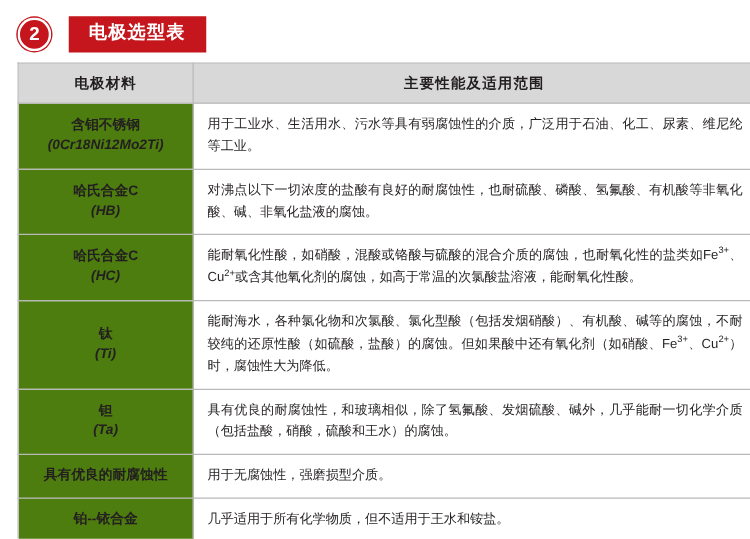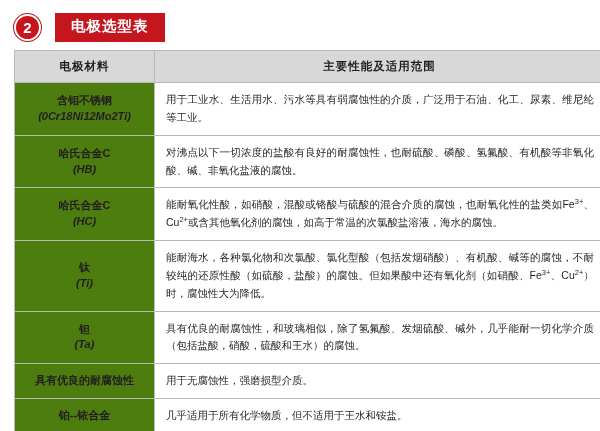--- a/index.html
+++ b/index.html
@@ -140,21 +140,21 @@
           </td>
           <td class="desc">对沸点以下一切浓度的盐酸有良好的耐腐蚀性，也耐硫酸、磷酸、氢氟酸、有机酸等非氧化酸、碱、非氧化盐液的腐蚀。</td>
         </tr>
 
         <tr>
           <td class="mat">
             <span>哈氏合金C</span>
             <span class="mat-line2">(HC)</span>
           </td>
           <td class="desc">
-            <span>能耐氧化性酸，如硝酸，混酸或铬酸与硫酸的混合介质的腐蚀，也耐氧化性的盐类如Fe</span><sup>3+</sup><span>、Cu</span><sup>2+</sup><span>或含其他氧化剂的腐蚀，如高于常温的次氯酸盐溶液，海水的腐蚀。</span>
+            <span>能耐氧化性酸，如硝酸，混酸或铬酸与硫酸的混合介质的腐蚀，也耐氧化性的盐类如Fe</span><sup>3+</sup><span>、Cu</span><sup>2+</sup><span>或含其他氧化剂的腐蚀，如高于常温的次氯酸盐溶液，能耐氧化性酸。</span>
           </td>
         </tr>
 
         <tr>
           <td class="mat">
             <span>钛</span>
             <span class="mat-line2">(Ti)</span>
           </td>
           <td class="desc">
             <span>能耐海水，各种氯化物和次氯酸、氯化型酸（包括发烟硝酸）、有机酸、碱等的腐蚀，不耐较纯的还原性酸（如硫酸，盐酸）的腐蚀。但如果酸中还有氧化剂（如硝酸、Fe</span><sup>3+</sup><span>、Cu</span><sup>2+</sup><span>）时，腐蚀性大为降低。</span>

